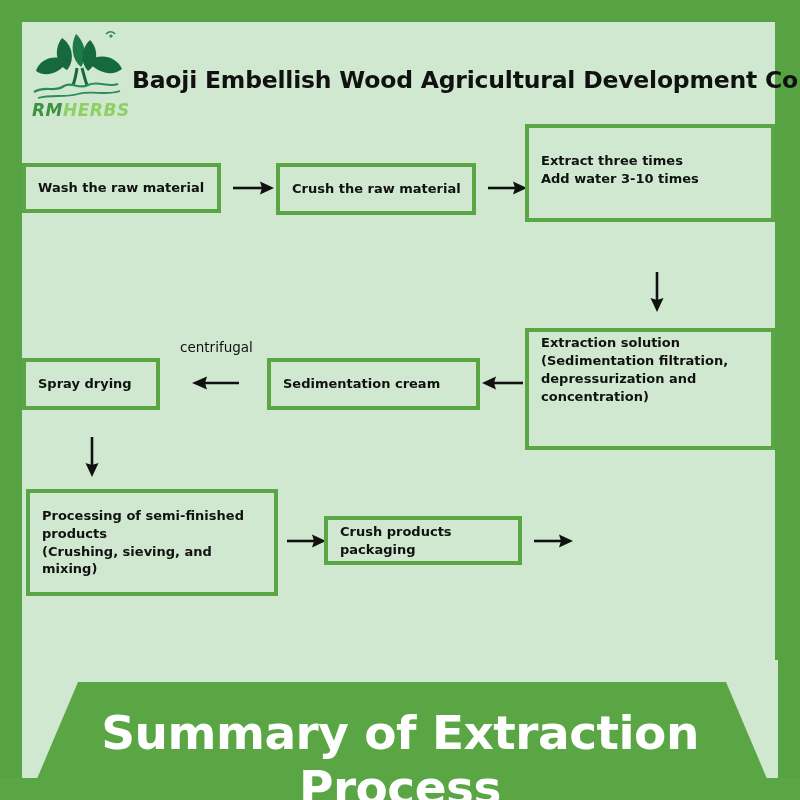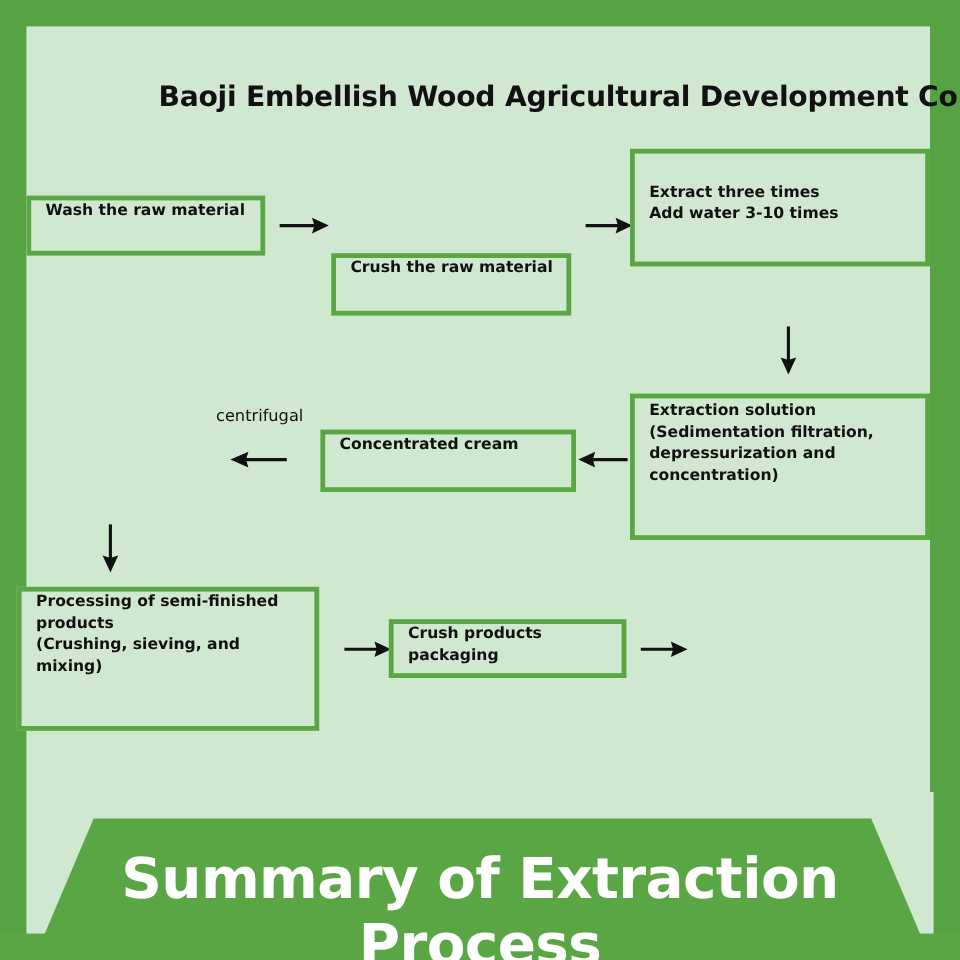--- a/index.html
+++ b/index.html
@@ -26,21 +26,21 @@
     letter-spacing:-0.2px;white-space:nowrap;
     font-family:"DejaVu Sans", sans-serif;
   }
 
   
   .box{
     position:absolute;
     background:#cfe8cf;
     border:4px solid #5aa644;
     box-sizing:border-box;
-    display:flex;
+    display:flex;align-items:center;
   }
   .box .txt{
     padding-left:12px;padding-right:8px;
     font-size:13px;font-weight:bold;color:#111;
     line-height:1.38;
     font-family:"DejaVu Sans", sans-serif;
   }
   .box.top-align{align-items:flex-start;}
   .box.top-align .txt{padding-top:24px;}
 
@@ -69,36 +69,66 @@
 </head>
 <body>
 
 <div id="root">
 
   <div class="frame"></div>
   <div class="panel"></div>
 
   <div class="header">
 
+    <div class="logo">
+      <svg width="104" height="92" viewBox="0 0 104 92" xmlns="http://www.w3.org/2000/svg">
+        <g>
+
+          <path d="M6 43 C10 30 26 26 38 33 C30 45 16 50 6 43 Z" fill="#16693f"></path>
+
+          <path d="M32 10 C24 20 25 36 37 42 C45 33 43 17 32 10 Z" fill="#16693f"></path>
+
+          <path d="M46 6 C40 17 42 32 51 39 C58 29 55 14 46 6 Z" fill="#1d7a47"></path>
+
+          <path d="M60 12 C51 20 50 35 58 43 C68 36 69 21 60 12 Z" fill="#16693f"></path>
+
+          <path d="M92 41 C86 28 70 25 58 33 C67 45 82 49 92 41 Z" fill="#16693f"></path>
+
+          <path d="M47 40 C46 47 45 52 43 57" stroke="#16693f" stroke-width="3" fill="none"></path>
+          <path d="M52 40 C54 47 55 52 57 57" stroke="#16693f" stroke-width="3" fill="none"></path>
+        </g>
+        <g>
+          <path d="M4 64 C16 57 24 65 34 58 C42 53 48 62 58 57 C68 52 78 60 88 56" stroke="#2e8b57" stroke-width="2.2" fill="none"></path>
+          <path d="M8 70 C22 66 34 70 48 66 C62 62 76 68 90 63" stroke="#2e8b57" stroke-width="1.8" fill="none"></path>
+        </g>
+        <g>
+          <path d="M76 6 C79 3 83 3 85 6" stroke="#2e8b57" stroke-width="1.6" fill="none"></path>
+          <circle cx="81" cy="8" r="1.6" fill="#2e8b57"></circle>
+        </g>
+      </svg>
+      <div style="position:absolute;left:2px;top:72px;font-size:17px;font-weight:bold;font-style:italic;letter-spacing:0.5px;font-family:'DejaVu Sans',sans-serif;">
+        <span style="color:#3f9142;">RM</span><span style="color:#8fcf63;">HERBS</span>
+      </div>
+    </div>
 
     <div class="company-title">Baoji Embellish Wood Agricultural Development Co., LTD</div>
   </div>
 
   <div class="box" style="left:22px;top:163px;width:199px;height:50px;">
     <div class="txt">Wash the raw material</div>
   </div>
 
   <div class="arrow" style="left:232px;top:177px;">
     <svg width="42" height="22" viewBox="0 0 42 22">
       <line x1="1" y1="11" x2="32" y2="11" stroke="#111" stroke-width="2.6"></line>
       <path d="M42 11 L28 4.5 L30 11 L28 17.5 Z" fill="#111"></path>
     </svg>
   </div>
 
-  <div class="box" style="left:276px;top:163px;width:200px;height:52px;margin-top:48px;">
+  <div class="box" style="left:276px;top:163px;width:200px;height:52px;">
     <div class="txt">Crush the raw material</div>
   </div>
 
   <div class="arrow" style="left:487px;top:177px;">
     <svg width="40" height="22" viewBox="0 0 40 22">
       <line x1="1" y1="11" x2="30" y2="11" stroke="#111" stroke-width="2.6"></line>
       <path d="M40 11 L26 4.5 L28 11 L26 17.5 Z" fill="#111"></path>
     </svg>
   </div>
 
@@ -122,41 +152,44 @@
   </div>
 
   <div class="arrow" style="left:482px;top:372px;">
     <svg width="42" height="22" viewBox="0 0 42 22">
       <line x1="10" y1="11" x2="41" y2="11" stroke="#111" stroke-width="2.6"></line>
       <path d="M0 11 L14 4.5 L12 11 L14 17.5 Z" fill="#111"></path>
     </svg>
   </div>
 
   <div class="box" style="left:267px;top:358px;width:213px;height:52px;">
-    <div class="txt">Concentrated cream</div>
+    <div class="txt">Sedimentation cream</div>
   </div>
 
   <div class="sidelabel" style="left:180px;top:339px;">centrifugal</div>
 
   <div class="arrow" style="left:192px;top:372px;">
     <svg width="48" height="22" viewBox="0 0 48 22">
       <line x1="11" y1="11" x2="47" y2="11" stroke="#111" stroke-width="2.6"></line>
       <path d="M0 11 L15 4.5 L13 11 L15 17.5 Z" fill="#111"></path>
     </svg>
   </div>
 
+  <div class="box" style="left:22px;top:358px;width:138px;height:52px;">
+    <div class="txt">Spray drying</div>
+  </div>
 
   <div class="arrow" style="left:80px;top:437px;">
     <svg width="24" height="40" viewBox="0 0 24 40">
       <line x1="12" y1="0" x2="12" y2="29" stroke="#111" stroke-width="2.6"></line>
       <path d="M12 40 L5.5 26 L12 28 L18.5 26 Z" fill="#111"></path>
     </svg>
   </div>
 
-  <div class="box" style="left:14px;top:489px;width:252px;height:120px;">
+  <div class="box" style="left:26px;top:489px;width:252px;height:107px;">
     <div class="txt" style="white-space:pre-line;">Processing of semi-finished products
 (Crushing, sieving, and mixing)</div>
   </div>
 
   <div class="arrow" style="left:286px;top:530px;">
     <svg width="40" height="22" viewBox="0 0 40 22">
       <line x1="1" y1="11" x2="30" y2="11" stroke="#111" stroke-width="2.6"></line>
       <path d="M40 11 L26 4.5 L28 11 L26 17.5 Z" fill="#111"></path>
     </svg>
   </div>

